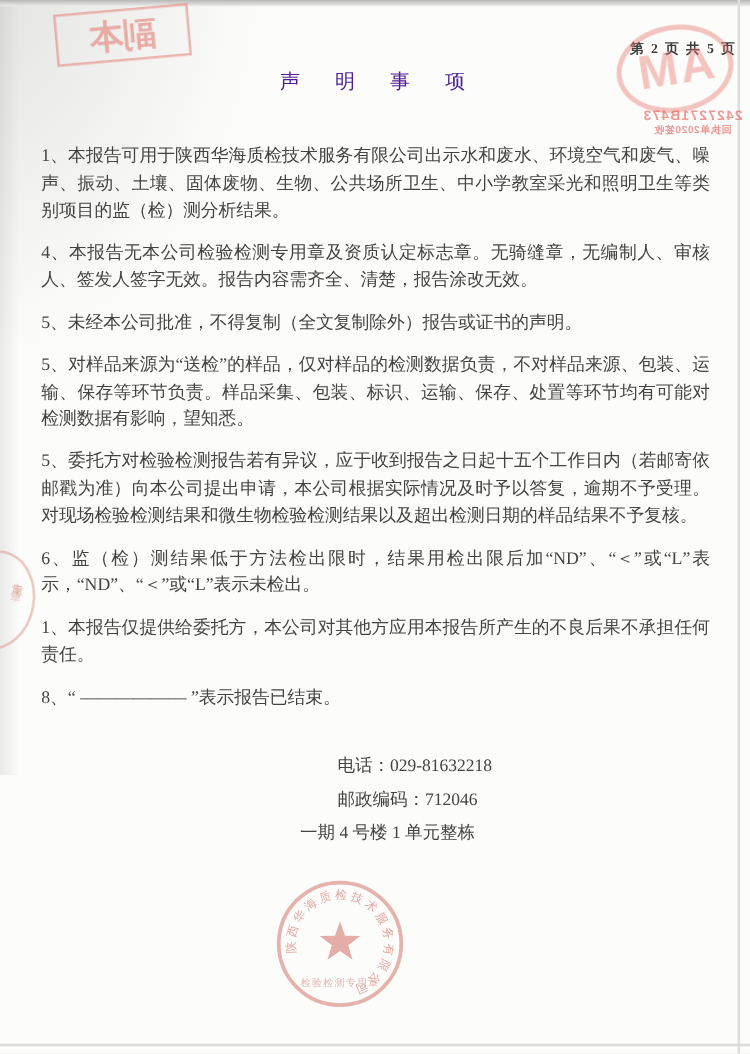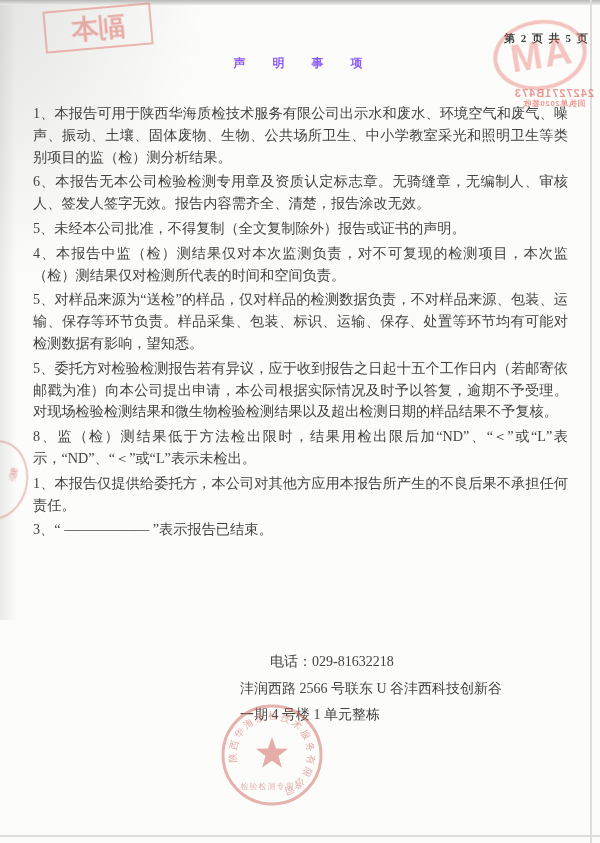--- a/index.html
+++ b/index.html
@@ -19,31 +19,31 @@
   .edge-bottom { position:absolute; top:835px; left:0; width:600px; height:2px; background:#dbdbd9; }
   .corner-shade{ position:absolute; top:0; left:0; width:240px; height:330px;
                  background:radial-gradient(ellipse at -12% -12%, rgba(150,150,148,.28), rgba(150,150,148,0) 62%); }
   .left-shade  { position:absolute; top:0; left:0; width:16px; height:620px;
                  background:linear-gradient(to right, rgba(168,168,166,.22), rgba(168,168,166,0)); }
 
   
   .page-num { position:absolute; top:31px; left:504px; font-size:11px; font-weight:bold;
               color:#3e3e3e; letter-spacing:1.5px; white-space:nowrap; }
   .doc-title { position:absolute; top:55px; left:0; width:596px; text-align:center;
-               font-size:12px; font-weight:bold; color:#8b5cf6; letter-spacing:12px; text-indent:12px; }
+               font-size:16px; font-weight:normal; color:#4c1d95; letter-spacing:12px; text-indent:12px; }
 
   
   .statements { position:absolute; top:103px; left:33px; width:535px;
                 font-size:14.2px; line-height:21.8px; text-align:justify; color:#434343; }
-  .statements p { margin:0 0 3px 0; }
+  .statements p { margin:12px 0 3px 0; }
 
   
   .contact { position:absolute; top:601px; left:240px; font-size:14px; line-height:26.5px; color:#434343; }
   .contact .line { white-space:nowrap; }
-  .contact .indent { padding-left:30px;margin-top:48px; }
+  .contact .indent { padding-left:30px; }
 
   
   .stamp-copy { position:absolute; top:7px; left:44px; width:108px; height:42px;
                 transform:rotate(-5deg); filter:blur(.3px); }
   .stamp-copy .mir { width:100%; height:100%; transform:scaleX(-1);
                 border:2.5px solid rgba(228,138,128,.6);
                 display:flex; align-items:center; justify-content:space-around;
                 font-size:27px; font-weight:bold; color:rgba(226,128,118,.62);
                 padding:0 10px; }
 
@@ -88,37 +88,36 @@
   <div class="courier">
     <div class="oval">AM</div>
   </div>
   <div class="courier-nums">
     <div class="n1">2427271B473</div>
     <div class="n2">回执单2020签收</div>
   </div>
 
   <div class="statements">
     <p>1、本报告可用于陕西华海质检技术服务有限公司出示水和废水、环境空气和废气、噪声、振动、土壤、固体废物、生物、公共场所卫生、中小学教室采光和照明卫生等类别项目的监（检）测分析结果。</p>
-    <p>6、本报告无本公司检验检测专用章及资质认定标志章。无骑缝章，无编制人、审核人、签发人签字无效。报告内容需齐全、清楚，报告涂改无效。</p>
+    <p>4、本报告无本公司检验检测专用章及资质认定标志章。无骑缝章，无编制人、审核人、签发人签字无效。报告内容需齐全、清楚，报告涂改无效。</p>
     <p>5、未经本公司批准，不得复制（全文复制除外）报告或证书的声明。</p>
-    <p>4、本报告中监（检）测结果仅对本次监测负责，对不可复现的检测项目，本次监（检）测结果仅对检测所代表的时间和空间负责。</p>
     <p>5、对样品来源为“送检”的样品，仅对样品的检测数据负责，不对样品来源、包装、运输、保存等环节负责。样品采集、包装、标识、运输、保存、处置等环节均有可能对检测数据有影响，望知悉。</p>
     <p>5、委托方对检验检测报告若有异议，应于收到报告之日起十五个工作日内（若邮寄依邮戳为准）向本公司提出申请，本公司根据实际情况及时予以答复，逾期不予受理。对现场检验检测结果和微生物检验检测结果以及超出检测日期的样品结果不予复核。</p>
-    <p>8、监（检）测结果低于方法检出限时，结果用检出限后加“ND”、“＜”或“L”表示，“ND”、“＜”或“L”表示未检出。</p>
+    <p>6、监（检）测结果低于方法检出限时，结果用检出限后加“ND”、“＜”或“L”表示，“ND”、“＜”或“L”表示未检出。</p>
     <p>1、本报告仅提供给委托方，本公司对其他方应用本报告所产生的不良后果不承担任何责任。</p>
-    <p>3、“ —————— ”表示报告已结束。</p>
+    <p>8、“ —————— ”表示报告已结束。</p>
   </div>
 
   <div class="edge-seal">
     <div class="txt">专用章</div>
   </div>
 
   <div class="contact">
     <div class="line indent">电话：029-81632218</div>
-    <div class="line">沣润西路 2566 号联东 U 谷沣西科技创新谷</div>
+    <div class="line indent">邮政编码：712046</div>
     <div class="line">一期 4 号楼 1 单元整栋</div>
   </div>
 
   <div class="seal">
     <svg width="106" height="106" viewBox="0 0 106 106">
       <defs>
         <path id="ringpath" d="M17,53 A36,36 0 1,1 89,53 A36,36 0 1,1 17,53"></path>
       </defs>
       <circle cx="53" cy="53" r="49" fill="none" stroke="rgba(207,110,100,.52)" stroke-width="3"></circle>
       <text font-size="9.5" fill="rgba(205,108,98,.58)" letter-spacing="2.5" transform="rotate(-12 53 53)">

